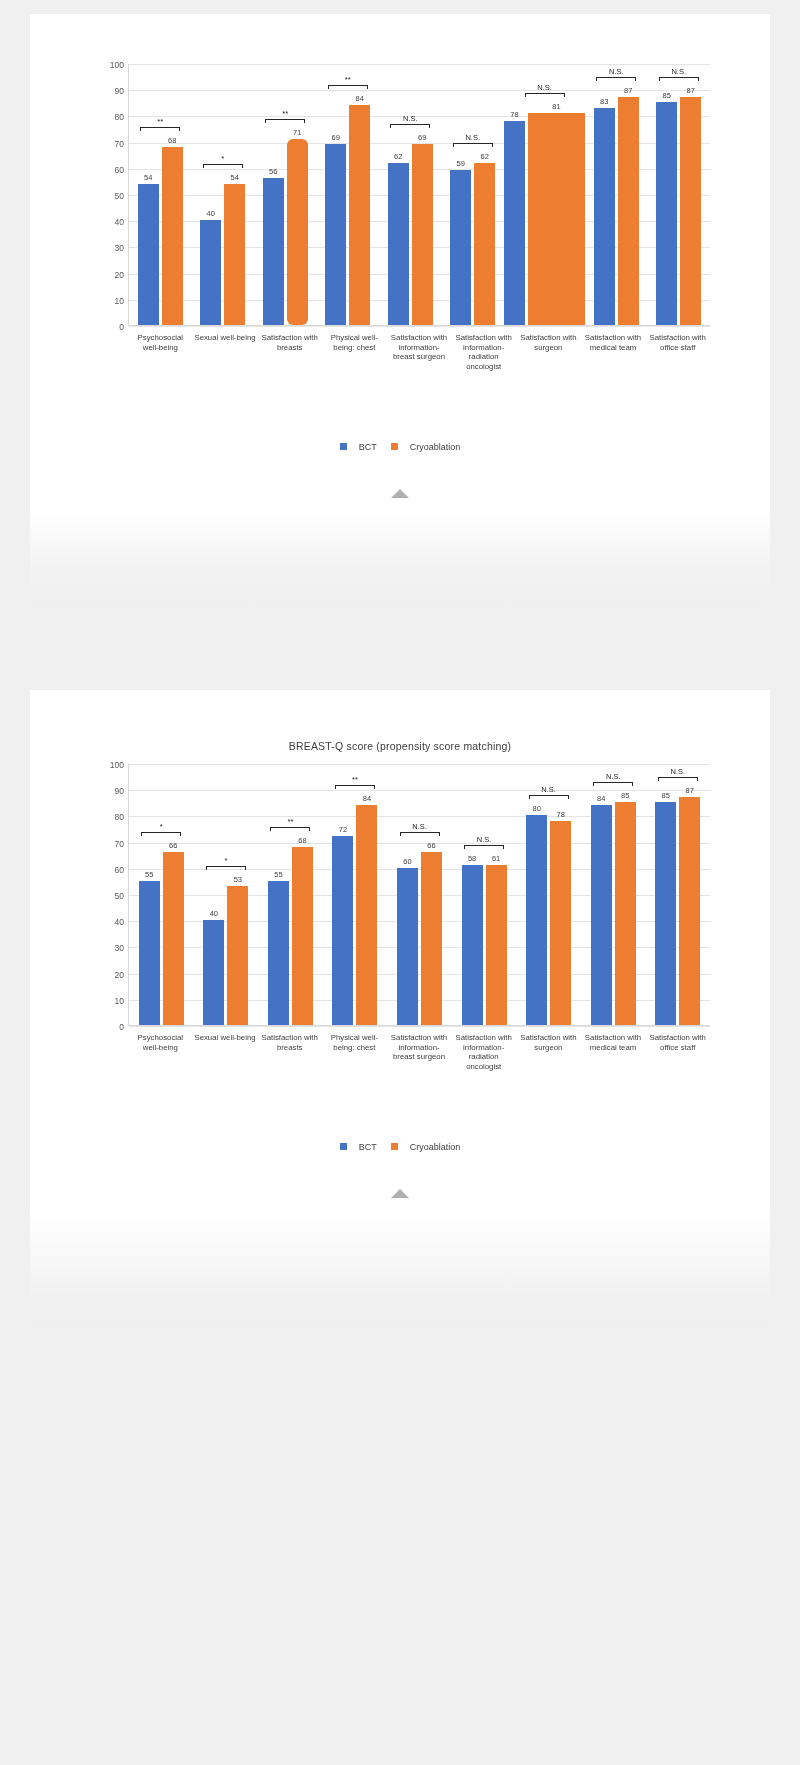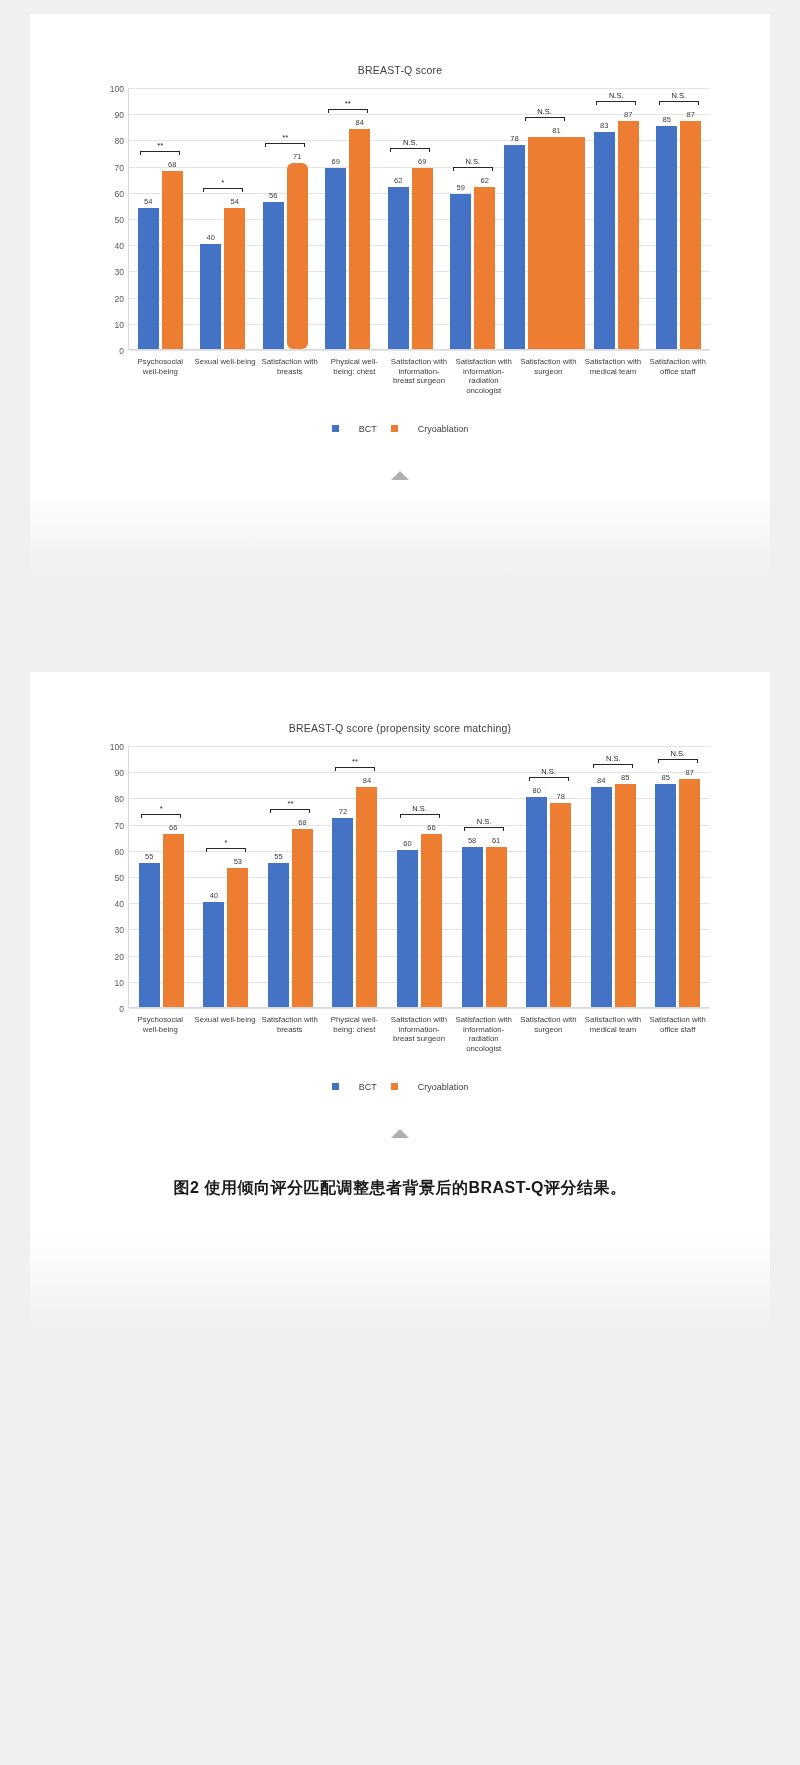--- a/index.html
+++ b/index.html
@@ -137,23 +137,24 @@
   .legend {
     display: flex;
     justify-content: center;
     gap: 14px;
     margin-top: 28px;
     padding-bottom: 6px;
   }
   .legend-item {
     display: flex;
     align-items: center;
-    gap: 20px;
+    gap: 12px;
     font-size: 9px;
     color: #404040;
+    margin-top: 42px;
   }
   .swatch { width: 7px; height: 7px; display: inline-block; }
   .swatch.bct { background: #4472c4; }
   .swatch.cryo { background: #ed7d31; }
 
   .collapse-arrow {
     width: 740px;
     margin: 0 auto;
     background: #ffffff;
     text-align: center;
@@ -194,21 +195,20 @@
   }
 </style>
 </head>
 <body>
 
 <div class="page">
 
   <div class="spacer-top"></div>
 
   <div class="chart-card">
-    <div class="chart-title">BREAST-Q score</div>
     <div class="plot-wrap">
       <div class="plot-area" id="plot-0">
           <div class="gridline" style="top: 262px;">
             <span class="ytick">0</span>
           </div>
           <div class="gridline" style="top: 235.8px;">
             <span class="ytick">10</span>
           </div>
           <div class="gridline" style="top: 209.6px;">
             <span class="ytick">20</span>
@@ -532,17 +532,16 @@
             <span>Cryoablation</span>
           </div>
         </div>
     </div>
   </div>
 
   <div class="collapse-arrow">
     <span class="tri"></span>
   </div>
 
-  <div class="caption">图2 使用倾向评分匹配调整患者背景后的BRAST-Q评分结果。</div>
 
   <div class="bottom-fade"></div>
 
 </div>
 
 </body></html>

